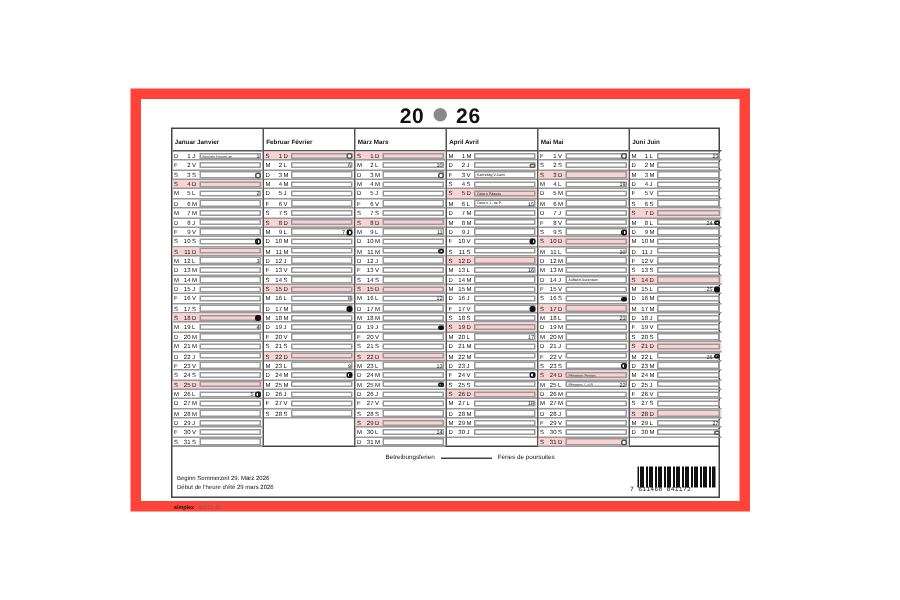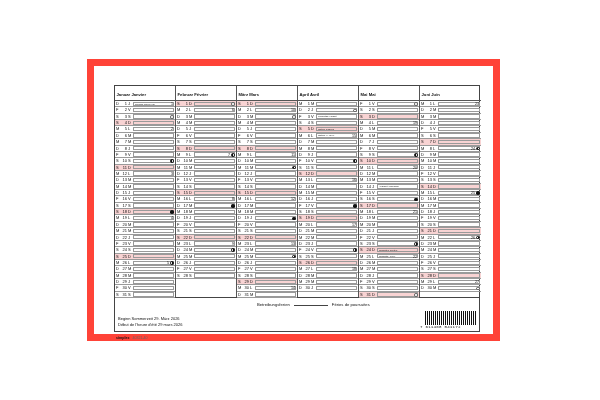--- a/index.html
+++ b/index.html
@@ -35,20 +35,23 @@
   .barcode .num{position:absolute;left:0;top:14px;width:58px;font-size:4.2px;font-family:"Liberation Mono",monospace;letter-spacing:0.2px;}
   .brand{position:absolute;left:22px;top:270px;font-size:3.6px;}
   .brand b{font-weight:bold;margin-right:3px;}
   .brand span{color:#666;}
 </style>
 </head>
 <body>
 
 <div class="frame"></div>
 <div class="paper">
+  <div class="year">
+    <span>20</span><span class="dot"></span><span>26</span>
+  </div>
 
   <div class="grid" id="grid">
       <div class="col" style="left: 0px; width: 61px;">
         <div class="mhead">Januar Janvier</div>
         <div class="row" style="top: 15px;">
           <span class="d">D</span>
           <span class="n">1</span>
           <span class="f">J</span>
           <span class="cell">Neujahr Nouvel an</span>
           <span class="wk">1</span>

